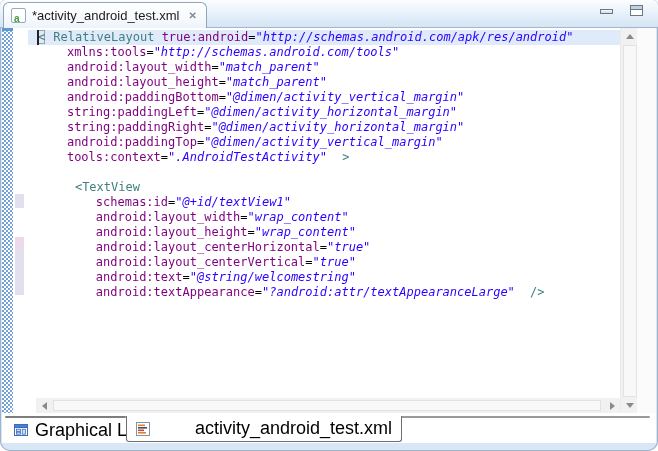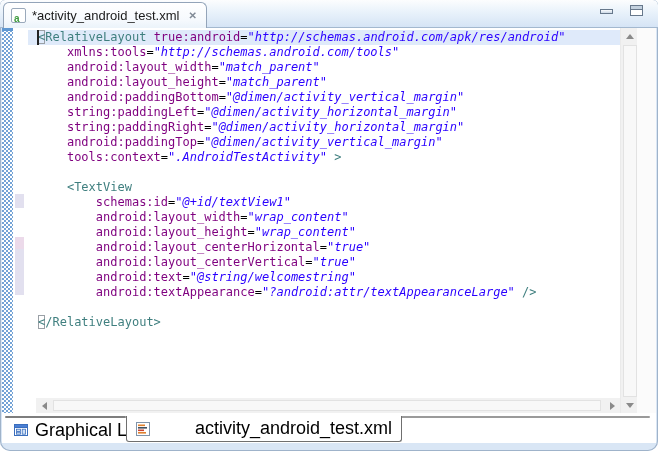--- a/index.html
+++ b/index.html
@@ -36,21 +36,21 @@
   .mark1{top:166px;height:14px;background:#e2e0ef;}
   .mark2{top:209px;height:12px;background:#ecdaea;}
   .mark3{top:221px;height:46px;background:#e2e0ef;}
 
   .code{position:absolute;left:26px;top:0;width:592px;height:369px;box-sizing:border-box;
         padding:2px 0 0 10px;overflow:hidden;background:#fff;
         font-family:"DejaVu Sans Mono",monospace;font-size:12px;line-height:15px;font-variant-ligatures:none;}
   .code-line{height:15px;white-space:pre;position:relative;}
   .code-line.current{background:#dfeafa;margin-left:-10px;padding-left:10px;}
   .cursor{position:absolute;left:9px;top:0;width:1.5px;height:15px;background:#222;}
-  .tk-tag{color:#3f7f7f;}
+  .tk-tag{color:#3f7f7f;margin-left:8px;}
   .tk-attr{color:#7f007f;}
   .tk-val{color:#2a00ff;font-style:italic;}
   .tk-pln{color:#000;}
   .tk-db{color:#3f7f7f;box-shadow:inset 0 0 0 1px #9aa0a6;}
 
   
   .v-scrollbar{position:absolute;left:618px;top:0;width:17px;height:385px;background:#f1f1f1;border-left:1px solid #eaeaea;box-sizing:border-box;}
   .v-thumb{position:absolute;left:2px;top:17px;width:12px;height:350px;background:#f8f8f8;border:1px solid #e2e2e2;}
   .sb-btn{position:absolute;display:flex;align-items:center;justify-content:center;}
   .v-up{left:0;top:0;width:17px;height:16px;}
@@ -120,21 +120,20 @@
         <div class="code-line"></div>
         <div class="code-line"><span class="tk-pln">    </span><span class="tk-tag">&lt;TextView</span></div>
         <div class="code-line"><span class="tk-pln">        </span><span class="tk-attr">schemas:id</span><span class="tk-pln">=</span><span class="tk-val">"@+id/textView1"</span></div>
         <div class="code-line"><span class="tk-pln">        </span><span class="tk-attr">android:layout_width</span><span class="tk-pln">=</span><span class="tk-val">"wrap_content"</span></div>
         <div class="code-line"><span class="tk-pln">        </span><span class="tk-attr">android:layout_height</span><span class="tk-pln">=</span><span class="tk-val">"wrap_content"</span></div>
         <div class="code-line"><span class="tk-pln">        </span><span class="tk-attr">android:layout_centerHorizontal</span><span class="tk-pln">=</span><span class="tk-val">"true"</span></div>
         <div class="code-line"><span class="tk-pln">        </span><span class="tk-attr">android:layout_centerVertical</span><span class="tk-pln">=</span><span class="tk-val">"true"</span></div>
         <div class="code-line"><span class="tk-pln">        </span><span class="tk-attr">android:text</span><span class="tk-pln">=</span><span class="tk-val">"@string/welcomestring"</span></div>
         <div class="code-line"><span class="tk-pln">        </span><span class="tk-attr">android:textAppearance</span><span class="tk-pln">=</span><span class="tk-val">"?android:attr/textAppearanceLarge"</span><span class="tk-pln"> </span><span class="tk-tag">/&gt;</span></div>
         <div class="code-line"></div>
-        <div class="code-line"><span class="tk-db">&lt;</span><span class="tk-tag">/RelativeLayout&gt;</span></div>
       </div>
 
     <div class="v-scrollbar">
       <div class="v-thumb"></div>
       <div class="sb-btn v-up">
           <div class="arr arr-up"></div>
         </div>
       <div class="sb-btn v-down">
           <div class="arr arr-down"></div>
         </div>

